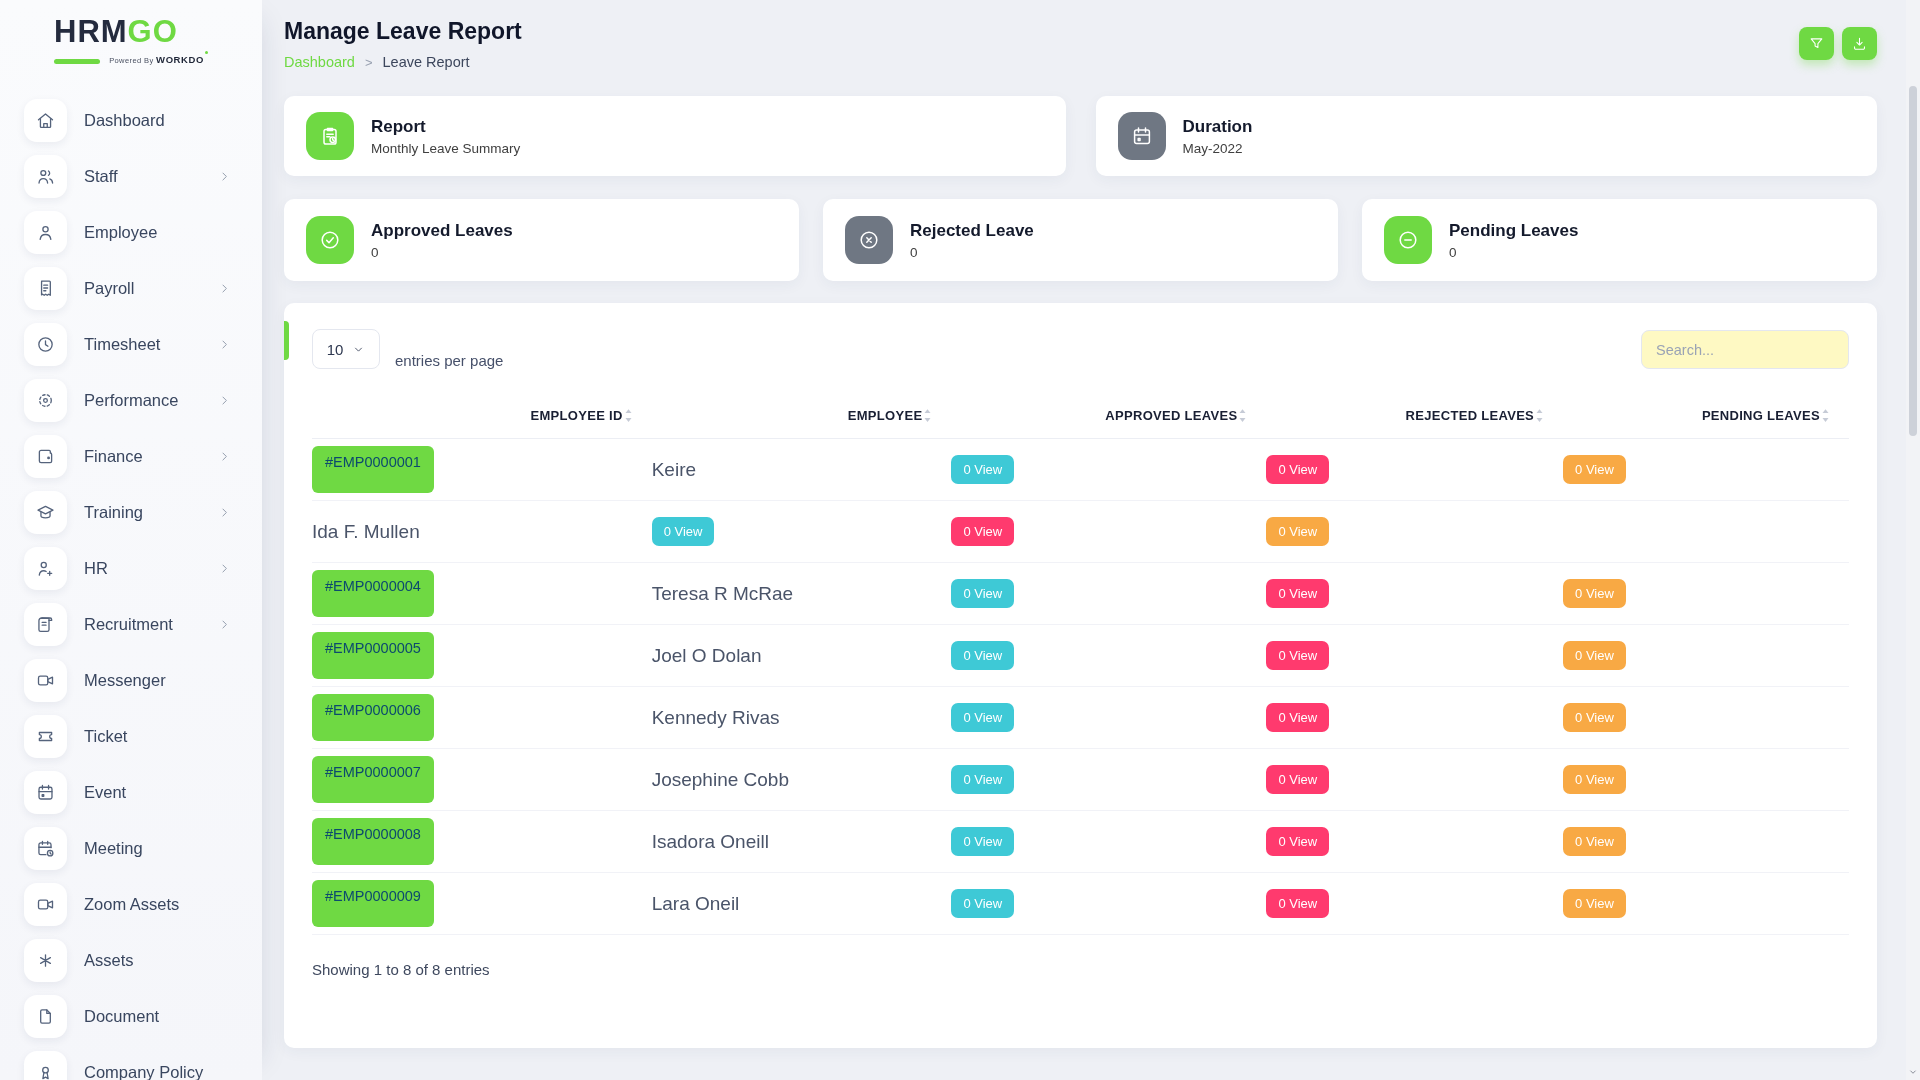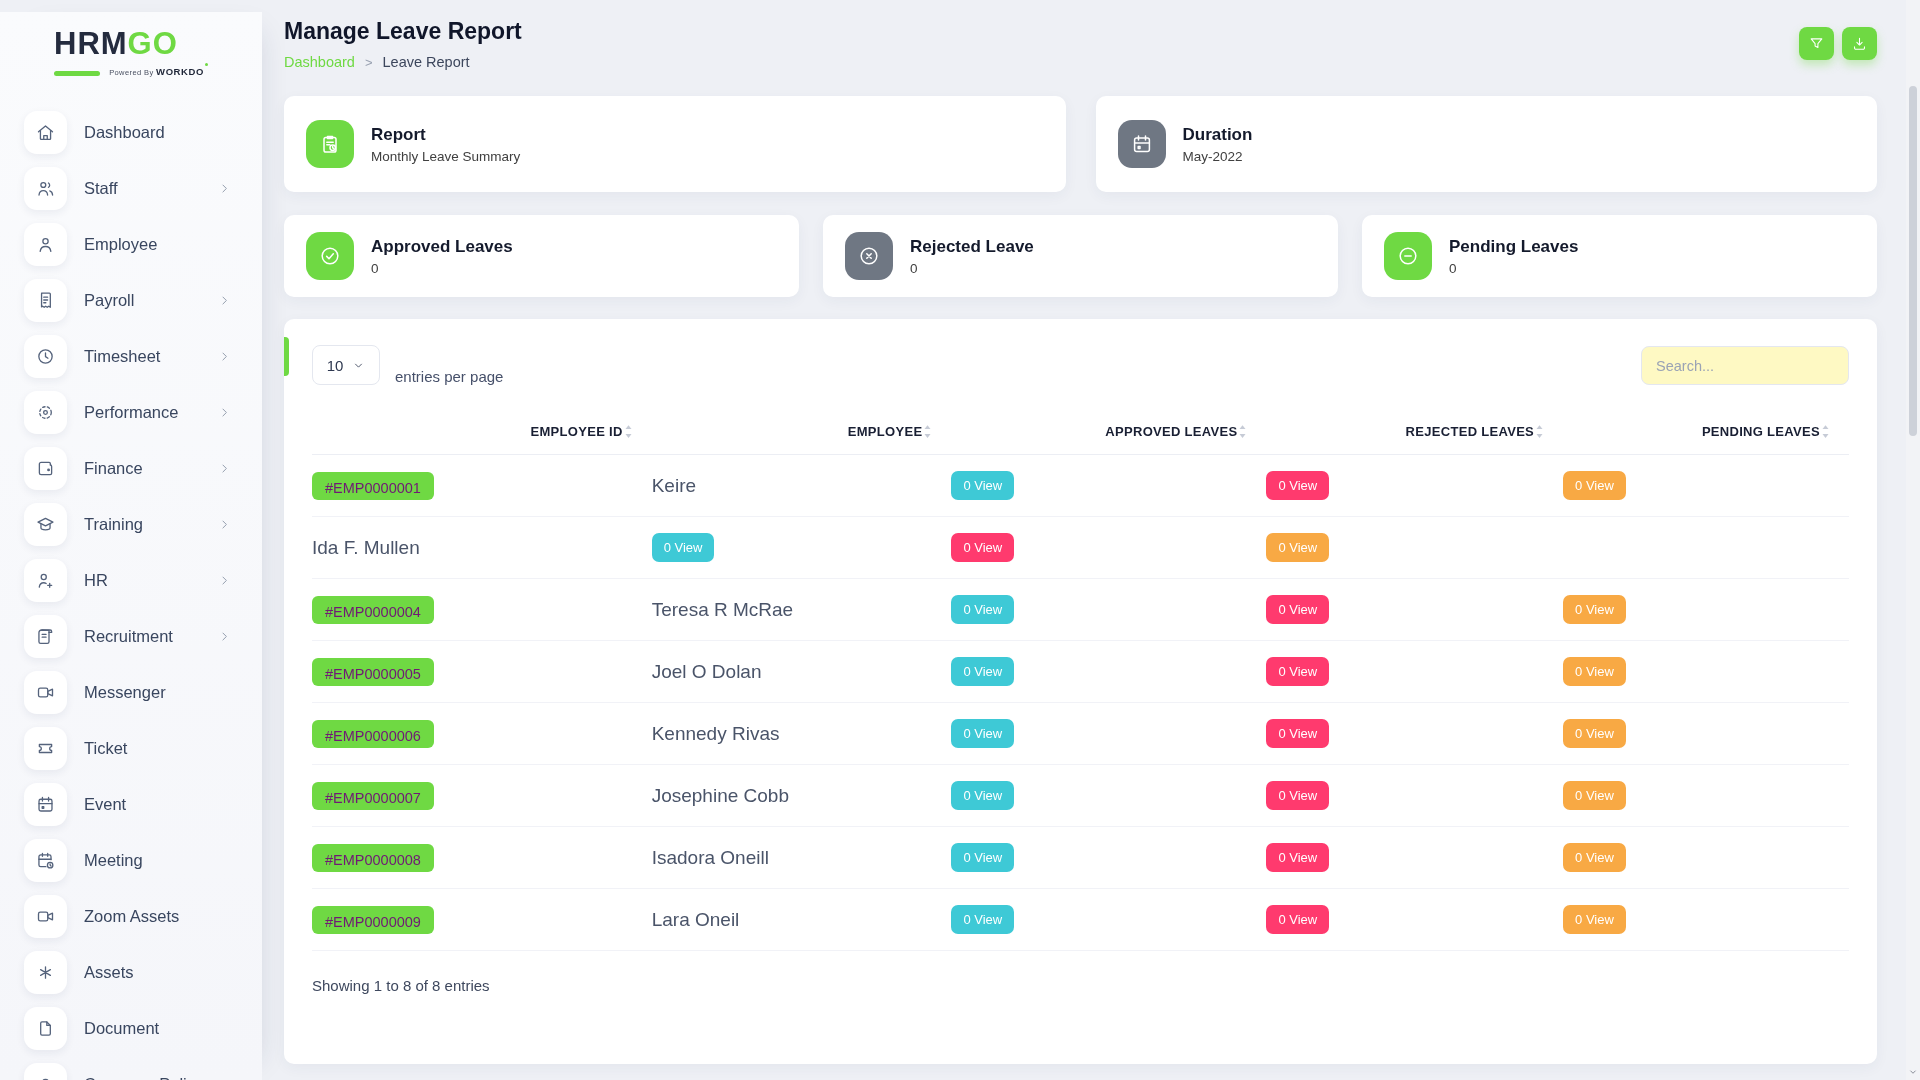--- a/index.html
+++ b/index.html
@@ -6,21 +6,21 @@
   html,body { margin:0; padding:0; background:#dfe2e8; }
   .screen{
     position:relative; width:1920px; height:1080px; overflow:hidden;
     background:#eef0f5;
     font-family:"Liberation Sans","DejaVu Sans",sans-serif;
   }
   svg{ display:block; }
 
   
   .sidebar{
-    position:absolute; left:0; top:12px; bottom:0; width:262px;
+    position:absolute; left:0; top:0; bottom:0; width:262px;
     background:linear-gradient(180deg,#fafbfd 0%,#f5f6fa 100%);
     box-shadow:16px 0 28px -20px rgba(30,40,80,.15);
   }
   .logo{ margin:16px 0 0 54px; cursor:pointer; }
   .logo-text{ font-size:31px; font-weight:800; letter-spacing:1px; color:#242b3e; line-height:1; }
   .logo-go{ color:#6fd943; }
   .logo-sub{ display:flex; align-items:flex-end; gap:9px; margin-top:7px; width:150px; }
   .logo-bar{ width:60px; height:5px; background:#6fd943; border-radius:3px; margin-bottom:1px; }
   .powered{ font-size:7.5px; color:#4a5162; letter-spacing:.4px; white-space:nowrap; }
   .powered b{ font-size:9.5px; color:#1e2537; letter-spacing:.6px; position:relative; }
@@ -49,21 +49,21 @@
   .action-btn{
     width:35px; height:33px; border:none; border-radius:8px; background:#6fd943; color:#fff;
     display:flex; align-items:center; justify-content:center; cursor:pointer;
     box-shadow:0 5px 10px rgba(111,217,67,.35);
   }
   .action-btn svg{ width:17px; height:17px; }
 
   .card{ background:#fff; border-radius:10px; box-shadow:0 4px 14px rgba(46,57,92,.05); }
 
   .summary-row{ display:flex; gap:30px; margin-top:26px; }
-  .summary-card{ flex:1; height:96px; display:flex; align-items:center; padding-left:22px; gap:17px; }
+  .summary-card{ flex:1; height:80px; display:flex; align-items:center; padding-left:22px; gap:17px; }
   .card-icon{ width:48px; height:48px; border-radius:14px; color:#fff; display:flex; align-items:center; justify-content:center; }
   .card-icon svg{ width:24px; height:24px; }
   .card-title{ font-size:17px; font-weight:700; color:#141a2c; }
   .card-sub{ font-size:13.5px; color:#404040; margin-top:4px; }
 
   .stats-row{ display:flex; gap:24px; margin-top:23px; }
   .stat-card{ flex:1; height:82px; display:flex; align-items:center; padding-left:22px; gap:17px; }
 
   .table-card{ margin-top:22px; height:745px; position:relative; padding:0 28px; }
   .accent{ position:absolute; left:0; top:18px; width:5px; height:39px; background:#6fd943; border-radius:0 4px 4px 0; }
@@ -82,22 +82,22 @@
   }
   .search::placeholder{ color:#9aa3b5; }
 
   .tgrid{ display:grid; grid-template-columns:22.1% 19.5% 20.5% 19.3% 18.6%; align-items:center; }
   .thead{ margin-top:24px; height:46px; border-bottom:1px solid #eceef4; }
   .th{ display:flex; align-items:center; justify-content:flex-end; padding-right:18px;
        font-size:13px; font-weight:700; color:#191f33; letter-spacing:.3px; cursor:pointer; }
   .sort{ color:#c6cbd6; }
   .sort svg{ width:11px; height:15px; }
   .trow{ height:62px; border-bottom:1px solid #f1f2f7; }
-  .badge-id{ display:inline-block; background:#6fd943; color:#701a75; font-size:14.5px;
-             height:28px; line-height:33px; padding:0 13px; border-radius:6px; cursor:pointer; }
+  .badge-id{ display:inline-block; background:#6fd943; color:#0c4a6e; font-size:14.5px;
+             height:47px; line-height:33px; padding:0 13px; border-radius:6px; cursor:pointer; }
   .td-name{ font-size:19px; color:#4a5469; }
   .badge-view{ display:inline-block; color:#fff; font-size:13px; height:29px; line-height:29px;
                padding:0 12px; border-radius:7px; cursor:pointer; }
   .bg-info{ background:#3ec9d6; }
   .bg-danger{ background:#ff3a6e; }
   .bg-warning{ background:#f8a944; }
   .tfoot{ margin-top:26px; font-size:15px; color:#3e485e; }
 
   
   .scrollbar{ position:absolute; right:0; top:0; width:14px; height:1080px; background:#f2f3f6; }

